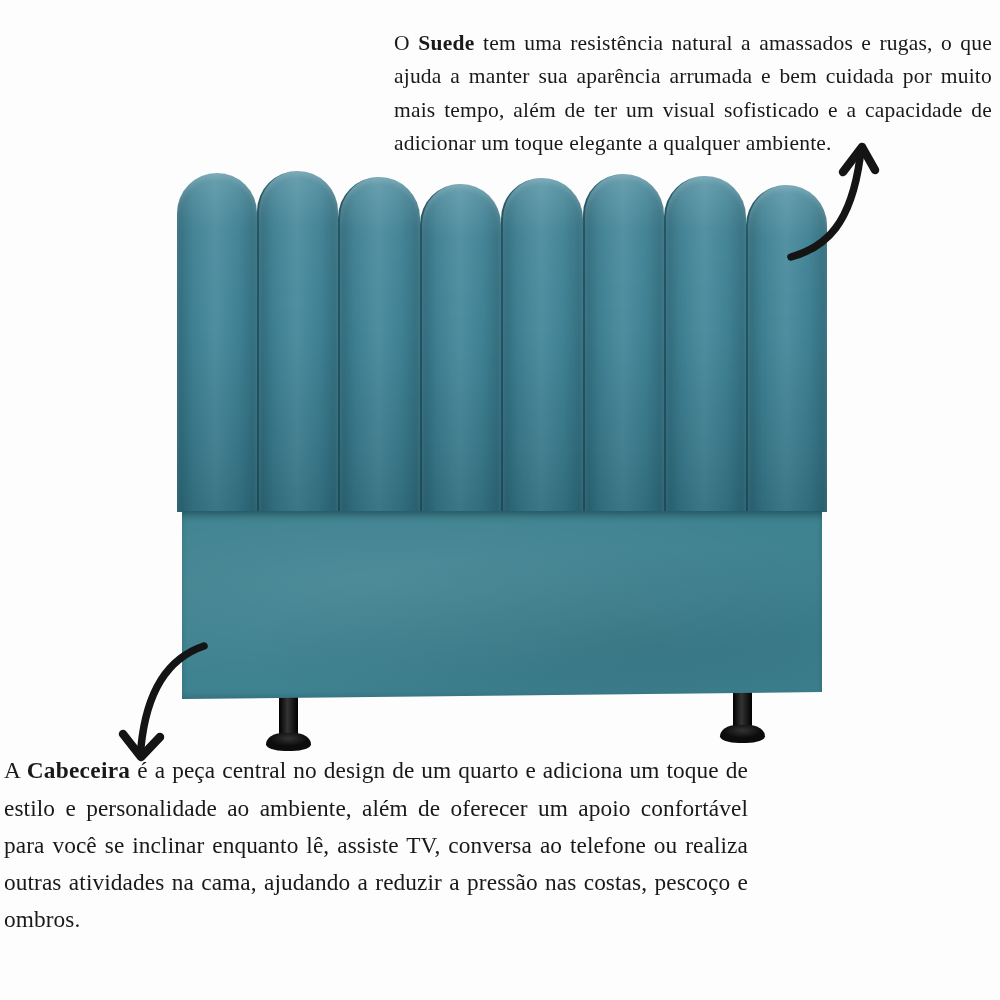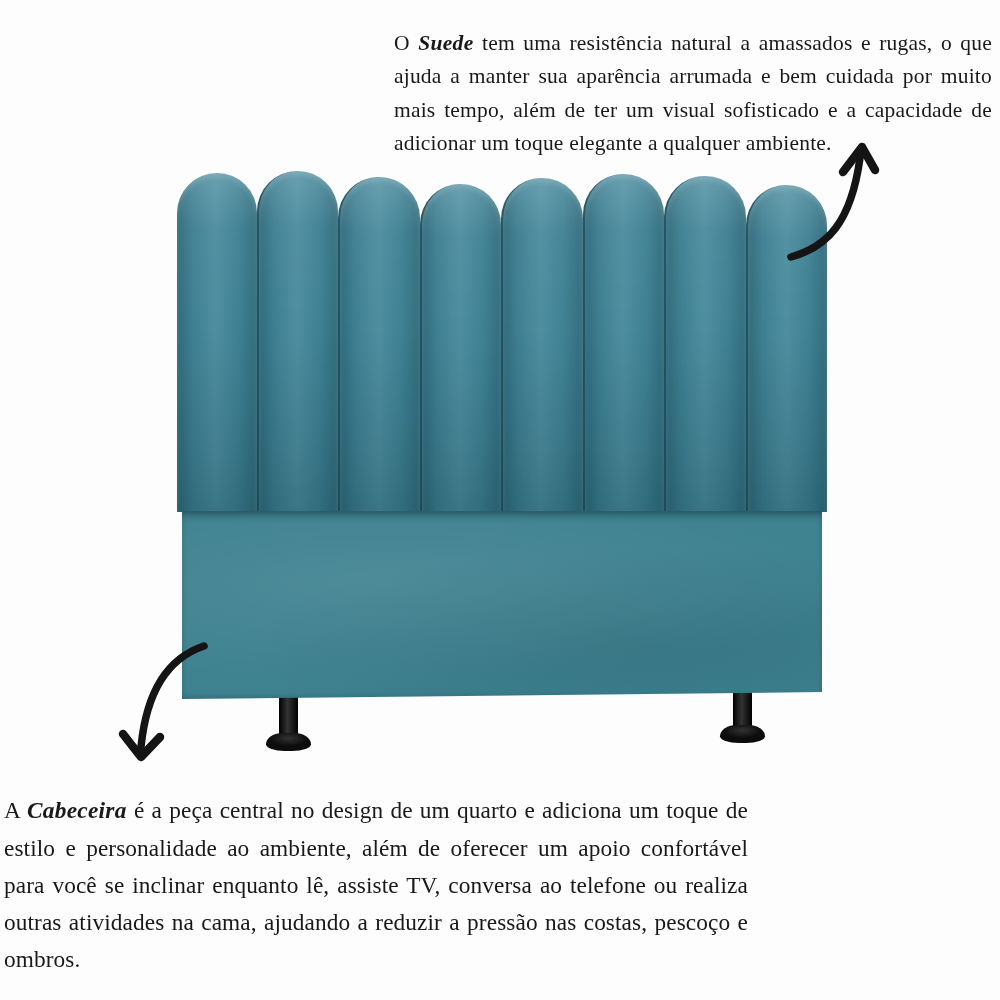--- a/index.html
+++ b/index.html
@@ -6,22 +6,22 @@
   body{background:#ffffff;}
   .stage{
     position:relative;width:1000px;height:1000px;overflow:hidden;
     background:var(--bg,#fdfdfd);
     font-family:"Liberation Serif","DejaVu Serif",serif;
     color:var(--text,#191919);
   }
   
   .para{position:absolute;text-align:justify;}
   .para-top{left:394px;top:5px;width:598px;font-size:21.5px;line-height:33.6px;letter-spacing:.2px;}
-  .para-bottom{left:4px;top:769px;width:744px;font-size:23.3px;line-height:37.2px;letter-spacing:.1px;}
-  .term{font-weight:700;font-style:italic;letter-spacing:.3px;}
+  .para-bottom{left:4px;top:729px;width:744px;font-size:23.3px;line-height:37.2px;letter-spacing:.1px;}
+  .term{font-weight:700;letter-spacing:.3px;}
   
   .headboard{position:absolute;left:177px;top:170px;width:650px;height:590px;}
   .panels{position:absolute;left:0;top:0;width:650px;height:342px;display:flex;align-items:stretch;z-index:1;}
   .panel{
     flex:1 1 0;
     border-radius:42px 42px 0 0;
     background:
       linear-gradient(180deg, rgba(255,255,255,.16) 0%, rgba(255,255,255,.03) 16%, rgba(0,0,0,0) 46%, rgba(8,48,58,.14) 80%, rgba(8,48,58,.26) 100%),
       linear-gradient(90deg, rgba(5,40,50,.30) 0%, rgba(5,40,50,.07) 20%, rgba(255,255,255,.06) 48%, rgba(5,40,50,.06) 76%, rgba(5,40,50,.28) 100%),
       var(--upholstery,#43879a);

